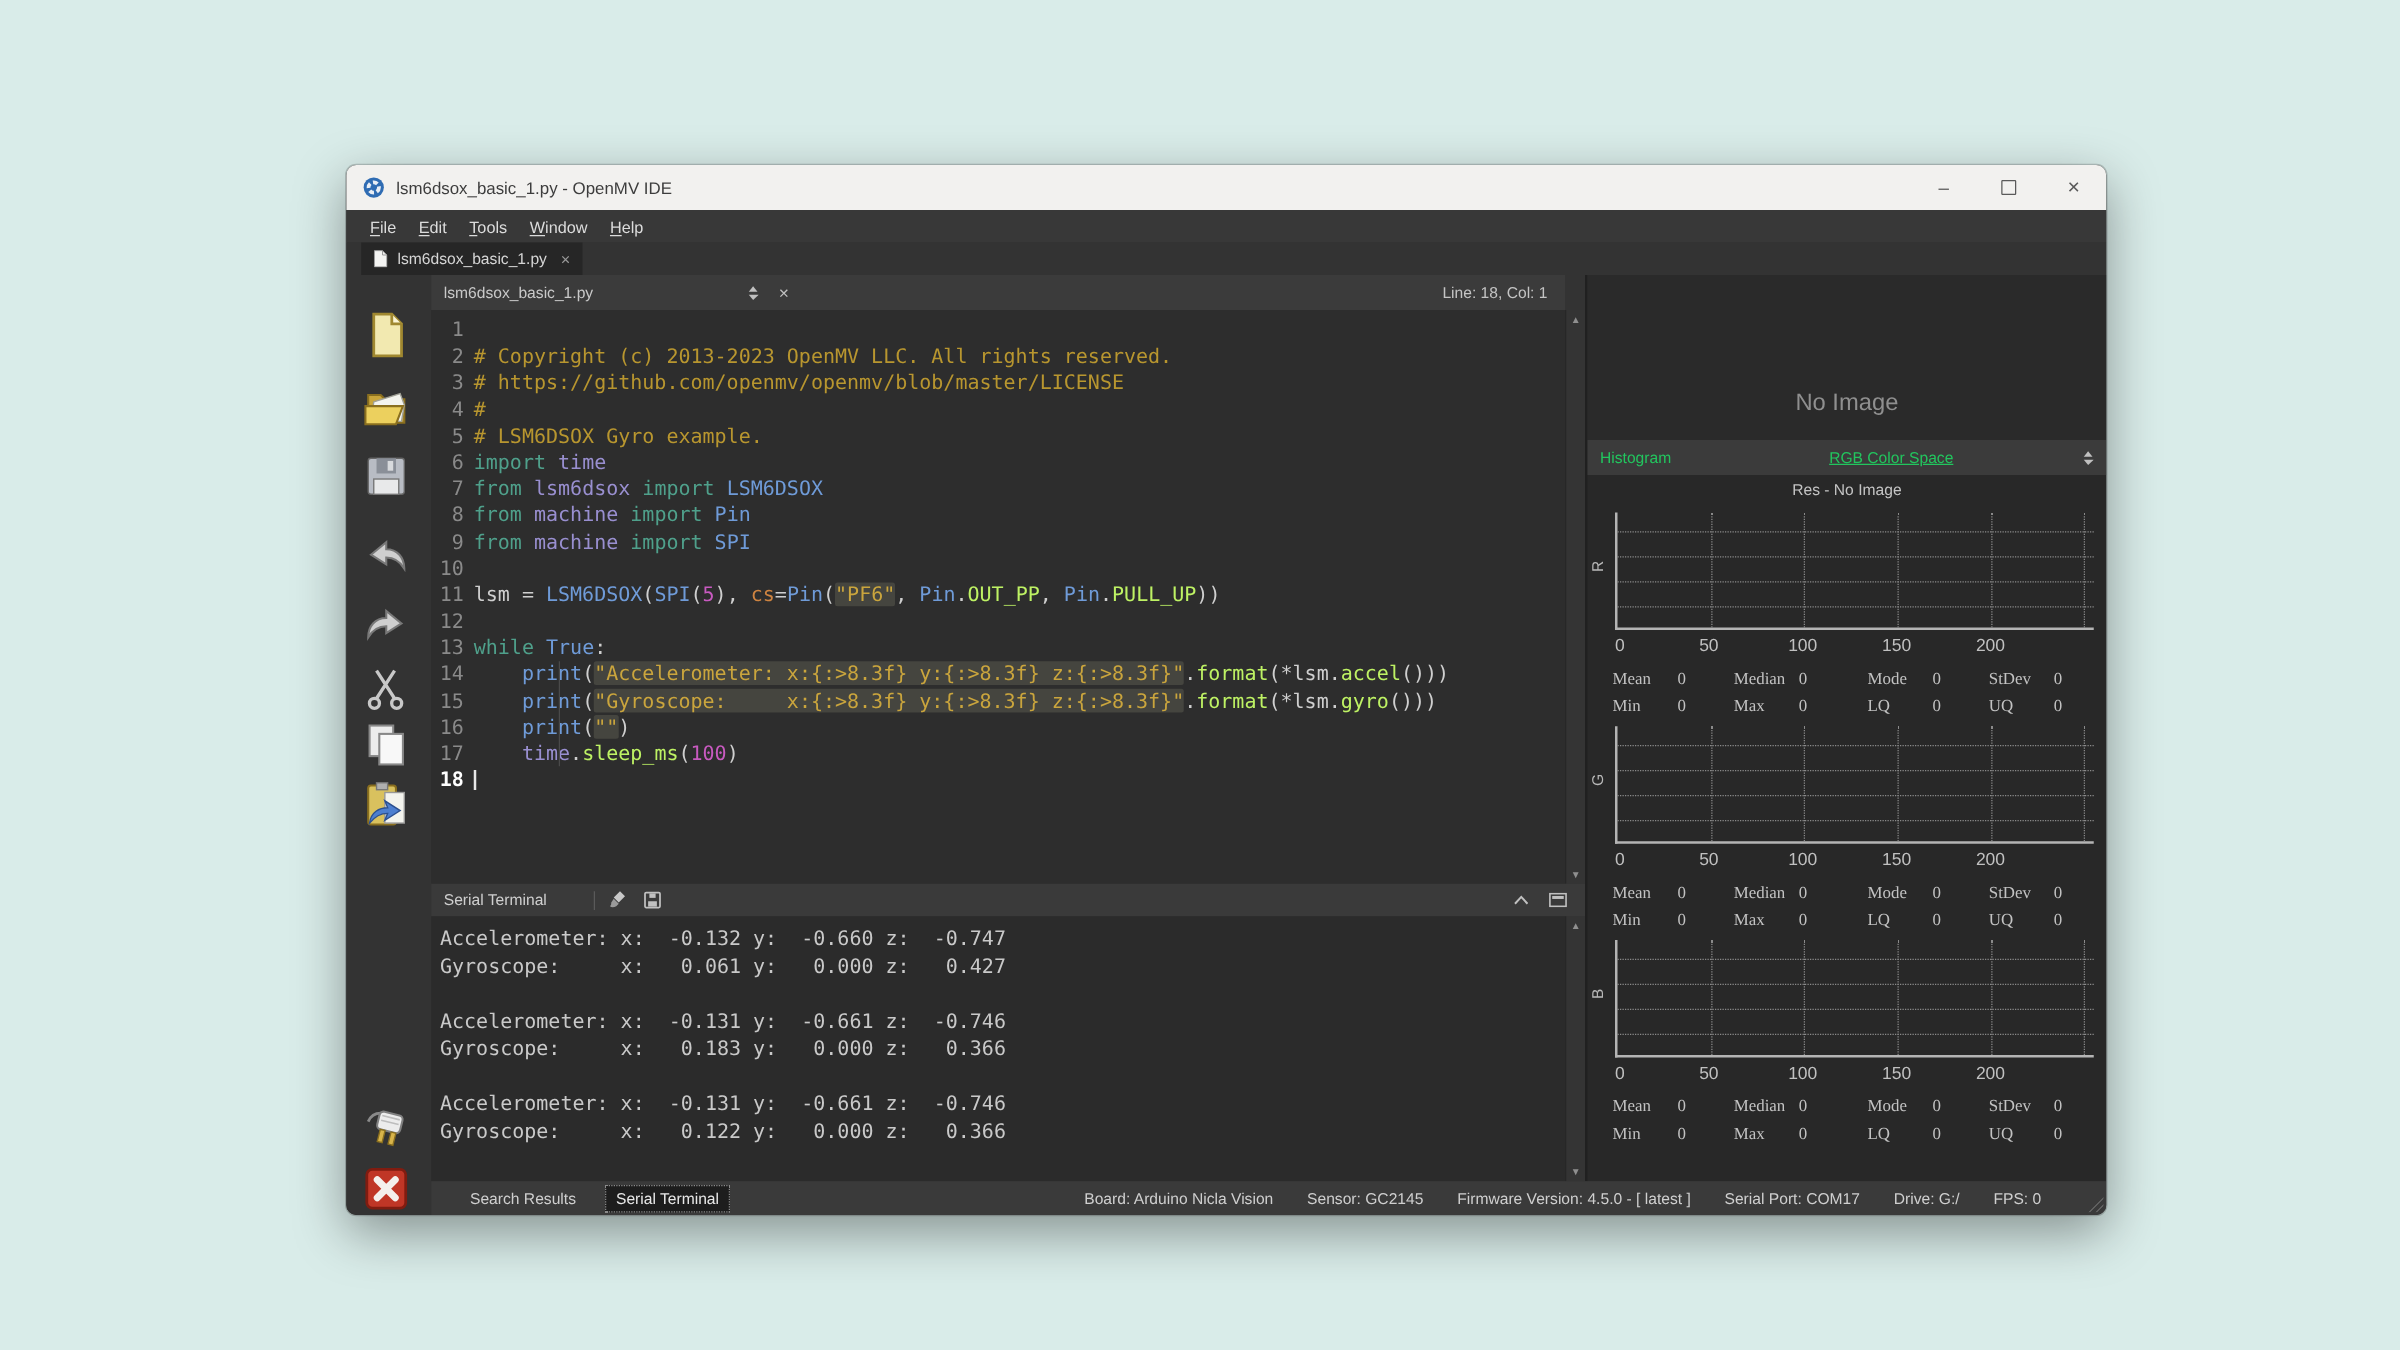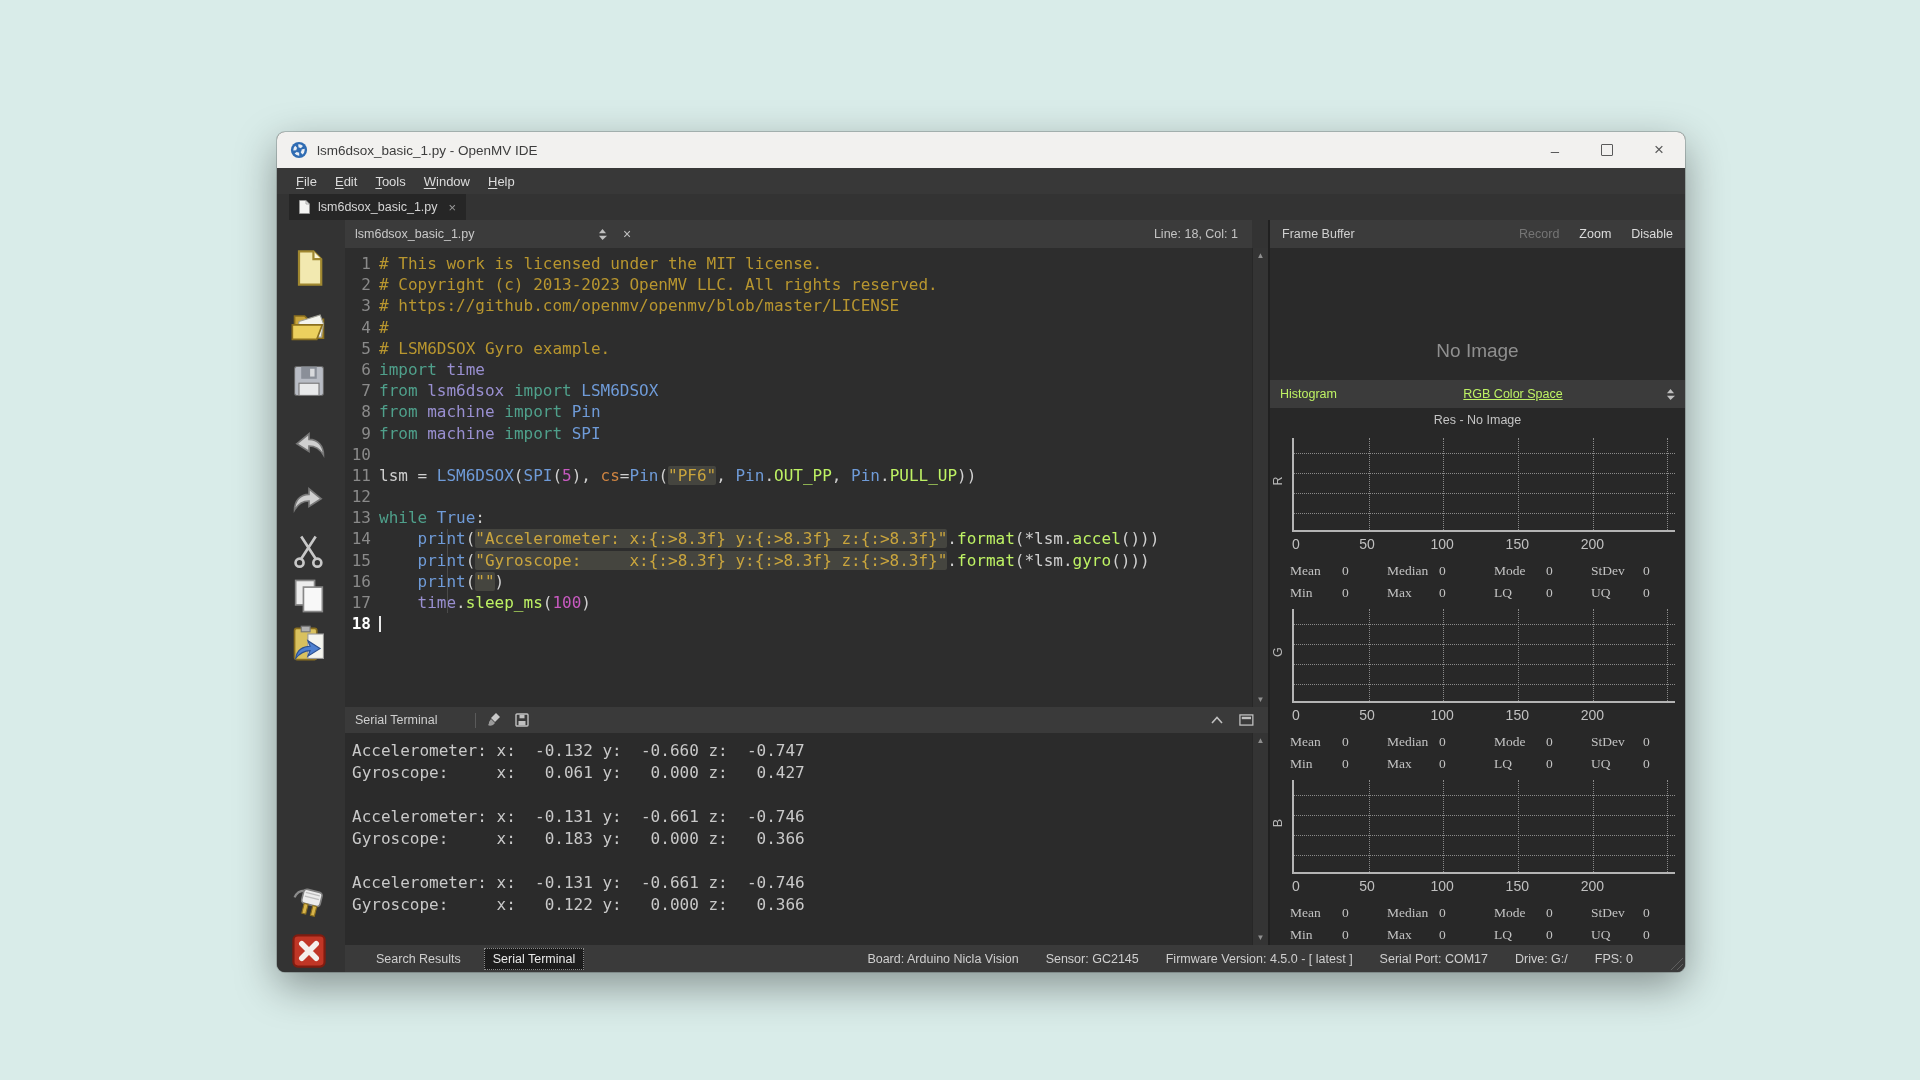--- a/index.html
+++ b/index.html
@@ -64,21 +64,21 @@
   .terminal pre{margin:0;padding:7px 0 0 7px;font-family:"DejaVu Sans Mono",monospace;font-size:16px;line-height:22px;color:#c9c9c9;}
   
   .right-panel{position:absolute;left:991px;top:88px;width:417px;bottom:27px;background:#282828;border-left:2px solid #202020;box-sizing:border-box;}
   .fb-header{height:28px;background:#3b3b3b;display:flex;align-items:center;font-size:12.5px;color:#d0d0d0;padding:0 12px;box-sizing:border-box;}
   .fb-title{margin-right:auto;}
   .fb-actions{display:flex;gap:20px;}
   .fb-action{color:#dcdcdc;}
   .fb-action.disabled{color:#757575;}
   .fb-content{height:132px;position:relative;background:#2a2a2a;}
   .no-image{position:absolute;left:0;right:0;top:54px;text-align:center;color:#8f8f8f;font-size:19px;margin-top:38px;}
-  .hist-header{height:28px;background:#3b3b3b;display:flex;align-items:center;padding:14px 10px;font-size:12.5px;color:#bef264;box-sizing:border-box;}
+  .hist-header{height:28px;background:#3b3b3b;display:flex;align-items:center;padding:14px 10px;font-size:12.5px;color:#22c55e;box-sizing:border-box;}
   .hist-title{width:80px;}
   .hist-combo{flex:1;display:flex;align-items:center;}
   .hist-combo-label{flex:1;text-align:center;text-decoration:underline;}
   .res-label{height:24px;line-height:24px;text-align:center;color:#c4c4c4;font-size:12.5px;}
   .channel-block{height:171px;position:relative;}
   .ch-label{position:absolute;left:-2px;top:42px;width:20px;text-align:center;color:#b8b8b8;font-size:12.5px;transform:rotate(-90deg);}
   .plot{position:absolute;left:22px;top:6px;right:10px;height:94px;border-left:2px solid #b4b4b4;border-bottom:2px solid #b4b4b4;box-sizing:border-box;}
   .gl-v{position:absolute;top:0;bottom:0;width:0;border-left:1px dotted #8a8a8a;}
   .gl-h{position:absolute;left:0;right:0;height:0;border-top:1px dotted #8a8a8a;}
   .ticks{position:absolute;left:22px;right:10px;top:104px;height:22px;color:#c0c0c0;font-size:14px;}
@@ -198,21 +198,21 @@
       <svg width="9" height="13" viewBox="0 0 9 13">
           <path d="M4.5 1 8 5.3H1z" fill="#c0c0c0"></path>
           <path d="M4.5 12 1 7.7h8z" fill="#c0c0c0"></path>
         </svg>
     </span>
     <span class="et-close">×</span>
     <span class="line-col">Line: 18, Col: 1</span>
   </div>
 
   <div class="code-area" id="code-area">
-      <div class="cl"><span class="ln">1</span><span class="lc"><span class="tk-c"># This work is licensed under the MIT license.</span></span></div>
+      <div class="cl"><span class="ln">1</span></div>
       <div class="cl"><span class="ln">2</span><span class="lc"><span class="tk-c"># Copyright (c) 2013-2023 OpenMV LLC. All rights reserved.</span></span></div>
       <div class="cl"><span class="ln">3</span><span class="lc"><span class="tk-c"># https://github.com/openmv/openmv/blob/master/LICENSE</span></span></div>
       <div class="cl"><span class="ln">4</span><span class="lc"><span class="tk-c">#</span></span></div>
       <div class="cl"><span class="ln">5</span><span class="lc"><span class="tk-c"># LSM6DSOX Gyro example.</span></span></div>
       <div class="cl"><span class="ln">6</span><span class="lc"><span class="tk-k">import</span><span class="tk-p"> </span><span class="tk-m">time</span></span></div>
       <div class="cl"><span class="ln">7</span><span class="lc"><span class="tk-k">from</span><span class="tk-p"> </span><span class="tk-m">lsm6dsox</span><span class="tk-p"> </span><span class="tk-k">import</span><span class="tk-p"> </span><span class="tk-t">LSM6DSOX</span></span></div>
       <div class="cl"><span class="ln">8</span><span class="lc"><span class="tk-k">from</span><span class="tk-p"> </span><span class="tk-m">machine</span><span class="tk-p"> </span><span class="tk-k">import</span><span class="tk-p"> </span><span class="tk-t">Pin</span></span></div>
       <div class="cl"><span class="ln">9</span><span class="lc"><span class="tk-k">from</span><span class="tk-p"> </span><span class="tk-m">machine</span><span class="tk-p"> </span><span class="tk-k">import</span><span class="tk-p"> </span><span class="tk-t">SPI</span></span></div>
       <div class="cl"><span class="ln">10</span><span class="lc"></span></div>
       <div class="cl"><span class="ln">11</span><span class="lc"><span class="tk-p">lsm = </span><span class="tk-t">LSM6DSOX</span><span class="tk-p">(</span><span class="tk-t">SPI</span><span class="tk-p">(</span><span class="tk-n">5</span><span class="tk-p">), </span><span class="tk-a">cs</span><span class="tk-p">=</span><span class="tk-t">Pin</span><span class="tk-p">(</span><span class="tk-s">"PF6"</span><span class="tk-p">, </span><span class="tk-t">Pin</span><span class="tk-p">.</span><span class="tk-f">OUT_PP</span><span class="tk-p">, </span><span class="tk-t">Pin</span><span class="tk-p">.</span><span class="tk-f">PULL_UP</span><span class="tk-p">))</span></span></div>
@@ -269,28 +269,20 @@
 
 Accelerometer: x:  -0.131 y:  -0.661 z:  -0.746
 Gyroscope:     x:   0.122 y:   0.000 z:   0.366</pre>
   </div>
   <div class="vscroll" style="left:975px;top:601px;height:212px;">
     <div class="vs-arrow vs-up">▲</div>
     <div class="vs-arrow vs-down">▼</div>
   </div>
 
   <div class="right-panel">
-    <div class="fb-header">
-      <span class="fb-title">Frame Buffer</span>
-      <span class="fb-actions" id="fb-actions">
-          <span class="fb-action disabled">Record</span>
-          <span class="fb-action">Zoom</span>
-          <span class="fb-action">Disable</span>
-        </span>
-    </div>
     <div class="fb-content">
       <div class="no-image">No Image</div>
     </div>
     <div class="hist-header">
       <span class="hist-title">Histogram</span>
       <span class="hist-combo">
         <span class="hist-combo-label">RGB Color Space</span>
         <svg width="9" height="13" viewBox="0 0 9 13">
             <path d="M4.5 1 8 5.3H1z" fill="#c0c0c0"></path>
             <path d="M4.5 12 1 7.7h8z" fill="#c0c0c0"></path>

